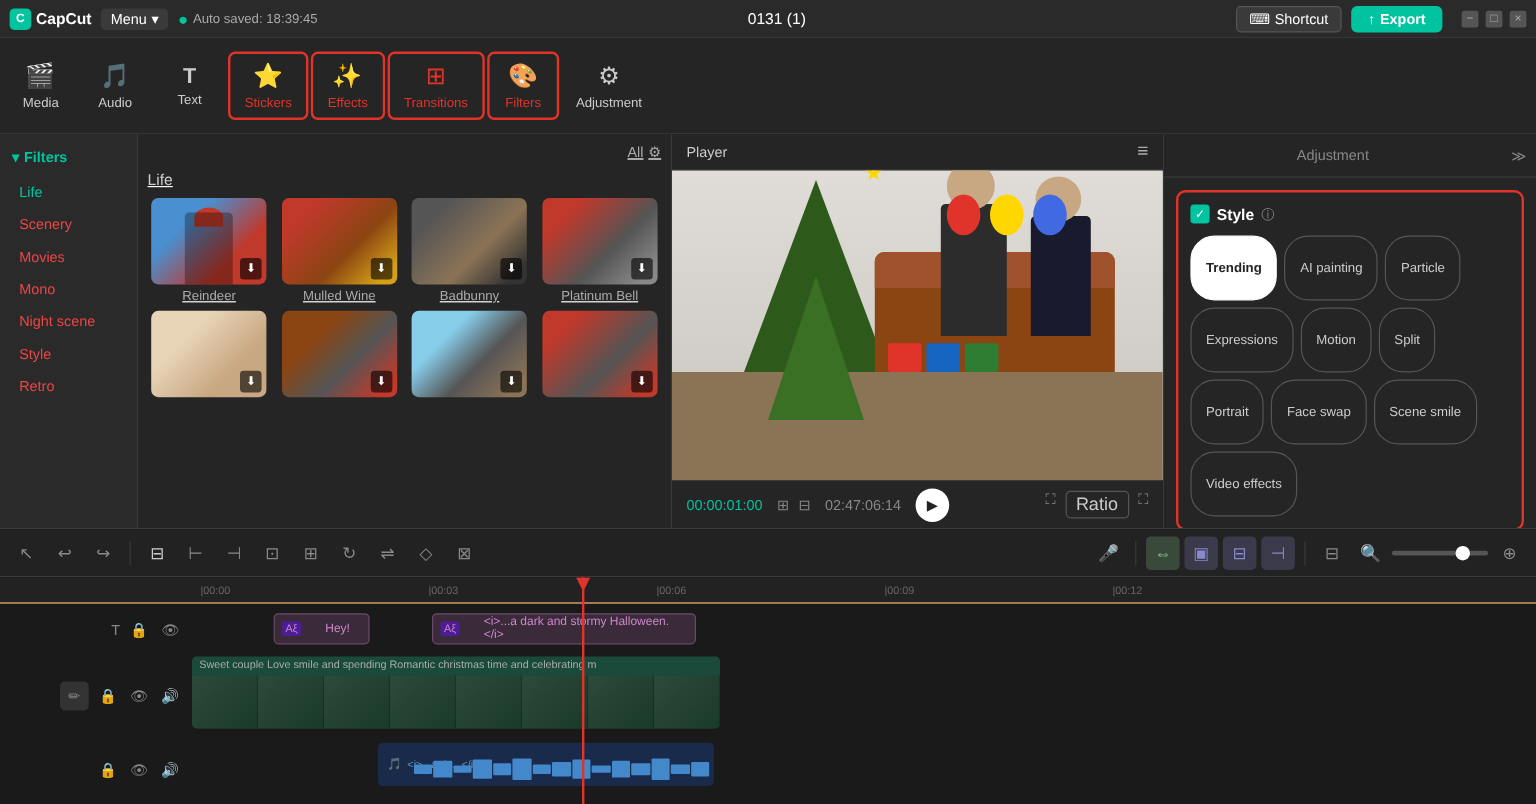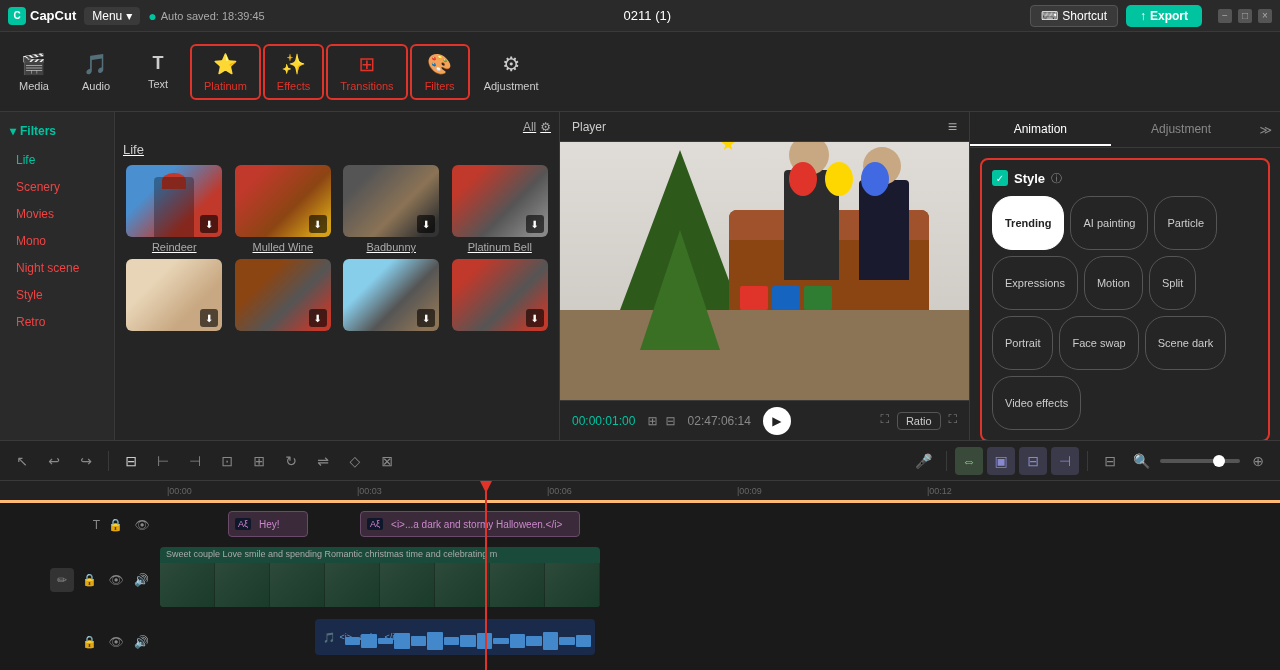--- a/index.html
+++ b/index.html
@@ -451,21 +451,21 @@
       cursor: pointer;
       color: #222;
       font-size: 12px;
     }
     .control-right { margin-left: auto; display: flex; gap: 8px; color: #888; }
     .ratio-btn {
       border: 1px solid #555;
       color: #ccc;
       padding: 2px 8px;
       border-radius: 4px;
-      font-size: 11px;
+      font-size: 15px;
       cursor: pointer;
     }
 
     
     .right-panel {
       width: 310px;
       background: #252525;
       display: flex;
       flex-direction: column;
     }
@@ -649,21 +649,21 @@
     }
 
     .timeline-content {
       flex: 1;
       position: relative;
       overflow: hidden;
     }
     .timeline-ruler {
       height: 22px;
       background: #222;
-      border-bottom: 3px solid #fdba74;
+      border-bottom: 1px solid #fdba74;
       display: flex;
       align-items: center;
       padding: 0 165px 0 165px;
       color: #666;
       font-size: 10px;
       position: relative;
     }
     .ruler-marks {
       display: flex;
       gap: 0;
@@ -747,22 +747,22 @@
       width: 220px; height: 26px;
       background: #3a2a3a;
       border: 1px solid #6a4a6a;
       border-radius: 4px;
       display: flex; align-items: center; padding: 0 6px;
       color: #cc88cc;
       font-size: 10px;
     }
     .text-prefix { 
       font-size: 9px; 
-      margin-right: 8px; 
-      background: #0f172a; 
+      margin-right: 20px; 
+      background: #4c1d95; 
       padding: 1px 3px; 
       border-radius: 2px; 
     }
 
     
     .video-track {
       position: absolute;
       left: 0; top: 2px;
       width: 440px; height: 60px;
       background: #1a4a3a;
@@ -855,21 +855,21 @@
     <span>CapCut</span>
   </div>
   <button class="menu-btn">
     <span>Menu</span>
     <span>▾</span>
   </button>
   <div class="autosave">
     <span class="autosave-dot">●</span>
     <span>Auto saved: 18:39:45</span>
   </div>
-  <div class="topbar-title">0211 (1)</div>
+  <div class="topbar-title">0131 (1)</div>
   <div class="topbar-right">
     <button class="shortcut-btn">
       <span>⌨</span>
       <span>Shortcut</span>
     </button>
     <button class="export-btn">
       <span>↑</span>
       <span>Export</span>
     </button>
     <div class="window-controls">
@@ -888,21 +888,21 @@
   <div class="tool-item">
     <span class="tool-icon">🎵</span>
     <span class="tool-label">Audio</span>
   </div>
   <div class="tool-item">
     <span class="tool-icon" style="font-size:18px;font-weight:bold;color:#ccc;">T</span>
     <span class="tool-label">Text</span>
   </div>
   <div class="tool-item active">
     <span class="tool-icon">⭐</span>
-    <span class="tool-label">Platinum</span>
+    <span class="tool-label">Stickers</span>
   </div>
   <div class="tool-item active">
     <span class="tool-icon">✨</span>
     <span class="tool-label">Effects</span>
   </div>
   <div class="tool-item active">
     <span class="tool-icon">⊞</span>
     <span class="tool-label">Transitions</span>
   </div>
   <div class="tool-item active">
@@ -1054,23 +1054,20 @@
       <div class="control-right">
         <span style="cursor:pointer">⛶</span>
         <span class="ratio-btn">Ratio</span>
         <span style="cursor:pointer">⛶</span>
       </div>
     </div>
   </div>
 
   <div class="right-panel">
     <div class="right-tabs">
-      <div class="right-tab active">
-        <span>Animation</span>
-      </div>
       <div class="right-tab">
         <span>Adjustment</span>
       </div>
       <div class="right-expand">≫</div>
     </div>
     <div class="right-content">
       <div class="style-section">
         <div class="style-header">
           <div class="style-check">✓</div>
           <span class="style-title">Style</span>
@@ -1095,21 +1092,21 @@
           <div class="style-tag">
             <span>Split</span>
           </div>
           <div class="style-tag">
             <span>Portrait</span>
           </div>
           <div class="style-tag">
             <span>Face swap</span>
           </div>
           <div class="style-tag">
-            <span>Scene dark</span>
+            <span>Scene smile</span>
           </div>
           <div class="style-tag">
             <span>Video effects</span>
           </div>
         </div>
       </div>
 
       <div class="thumb-row">
         <div class="thumb-card">
           <div class="thumb-card-img thumb-none selected">

